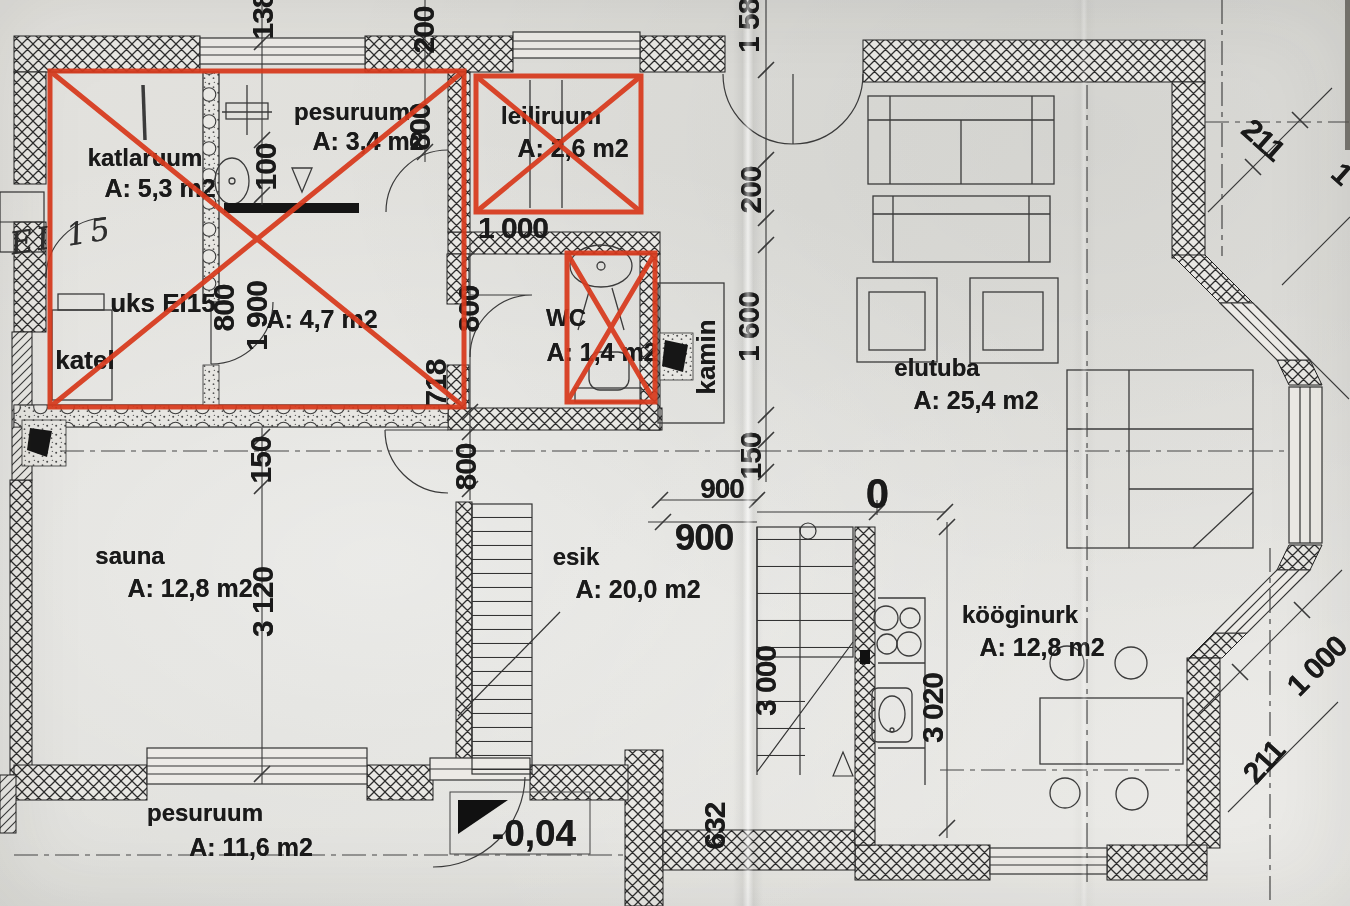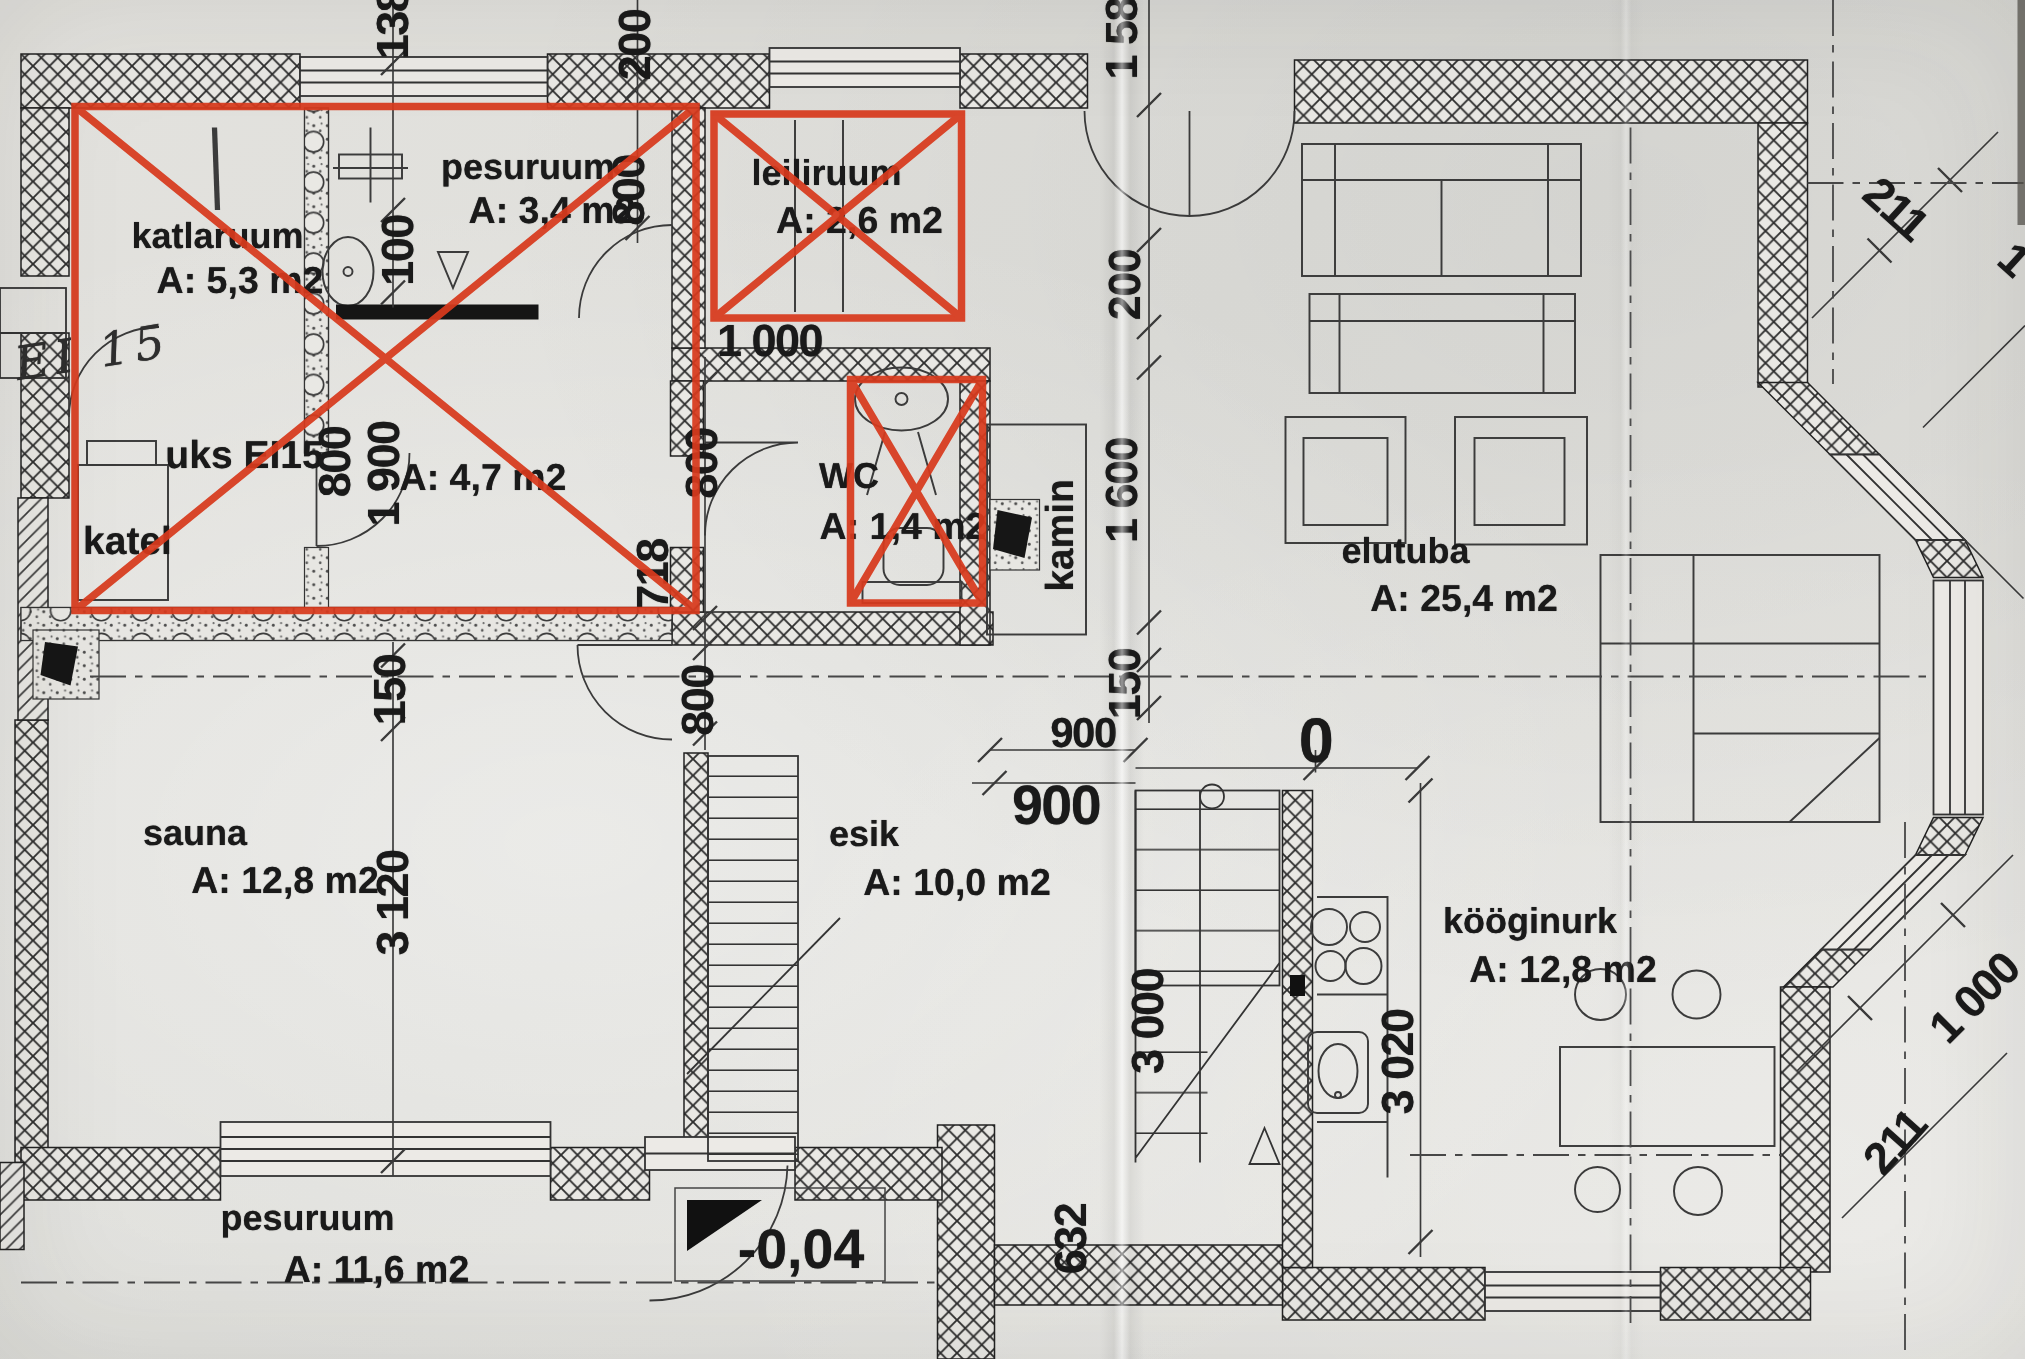--- a/index.html
+++ b/index.html
@@ -250,21 +250,21 @@
 <div class="lbl room-name" style="left:551px;top:116px">leiliruum</div>
 <div class="lbl room-area" style="left:573px;top:148px">A: 2,6 m2</div>
 <div class="lbl room-area" style="left:322px;top:319px">A: 4,7 m2</div>
 <div class="lbl room-name" style="left:566px;top:318px">WC</div>
 <div class="lbl room-area" style="left:602px;top:352px">A: 1,4 m2</div>
 <div class="lbl room-name" style="left:937px;top:368px">elutuba</div>
 <div class="lbl room-area" style="left:976px;top:400px">A: 25,4 m2</div>
 <div class="lbl room-name" style="left:130px;top:556px">sauna</div>
 <div class="lbl room-area" style="left:190px;top:588px">A: 12,8 m2</div>
 <div class="lbl room-name" style="left:576px;top:557px">esik</div>
-<div class="lbl room-area" style="left:638px;top:589px">A: 10,0 m2</div>
+<div class="lbl room-area" style="left:638px;top:589px">A: 20,0 m2</div>
 <div class="lbl room-name" style="left:1020px;top:615px">kööginurk</div>
 <div class="lbl room-area" style="left:1042px;top:647px">A: 12,8 m2</div>
 <div class="lbl room-name" style="left:205px;top:813px">pesuruum</div>
 <div class="lbl room-area" style="left:251px;top:847px">A: 11,6 m2</div>
 
 <div class="lbl ann" style="left:163px;top:303px">uks EI15</div>
 <div class="lbl ann" style="left:85px;top:360px">katel</div>
 <div class="lbl ann r90" style="left:706px;top:357px">kamin</div>
 <div class="lbl hand rm8" style="left:62px;top:236px">EI 15</div>
 <div class="lbl level" style="left:534px;top:833px">-0,04</div>

